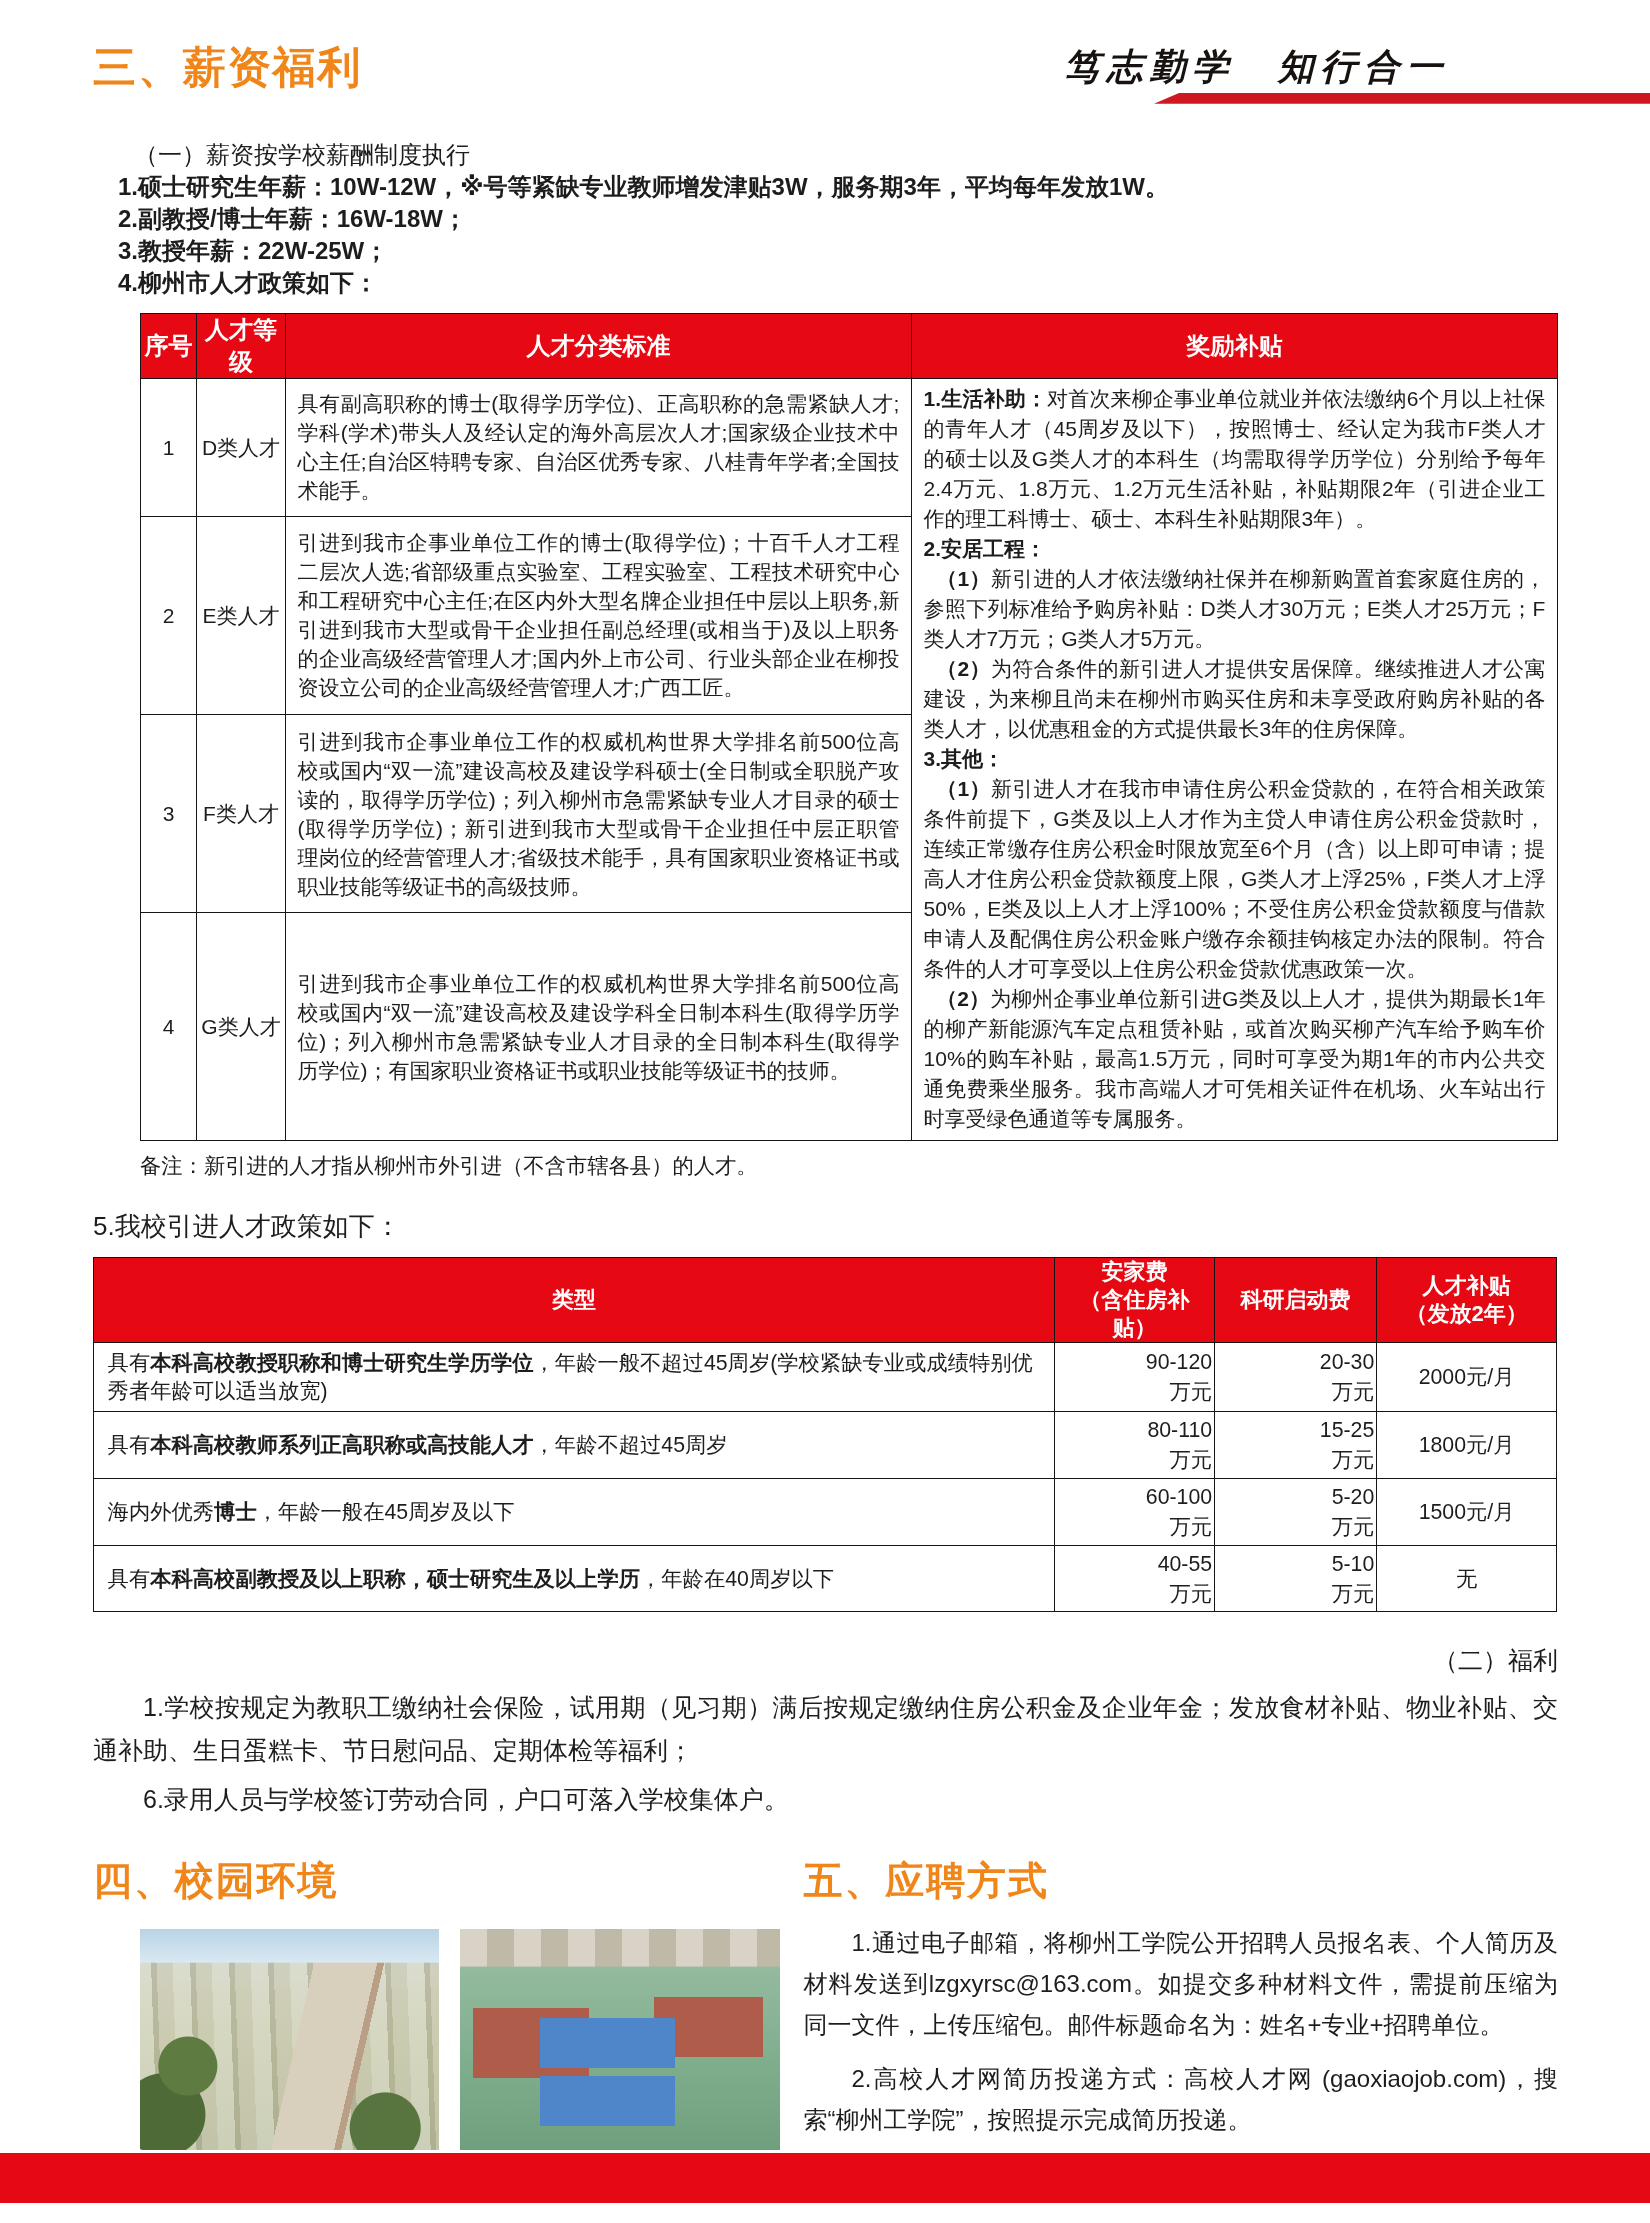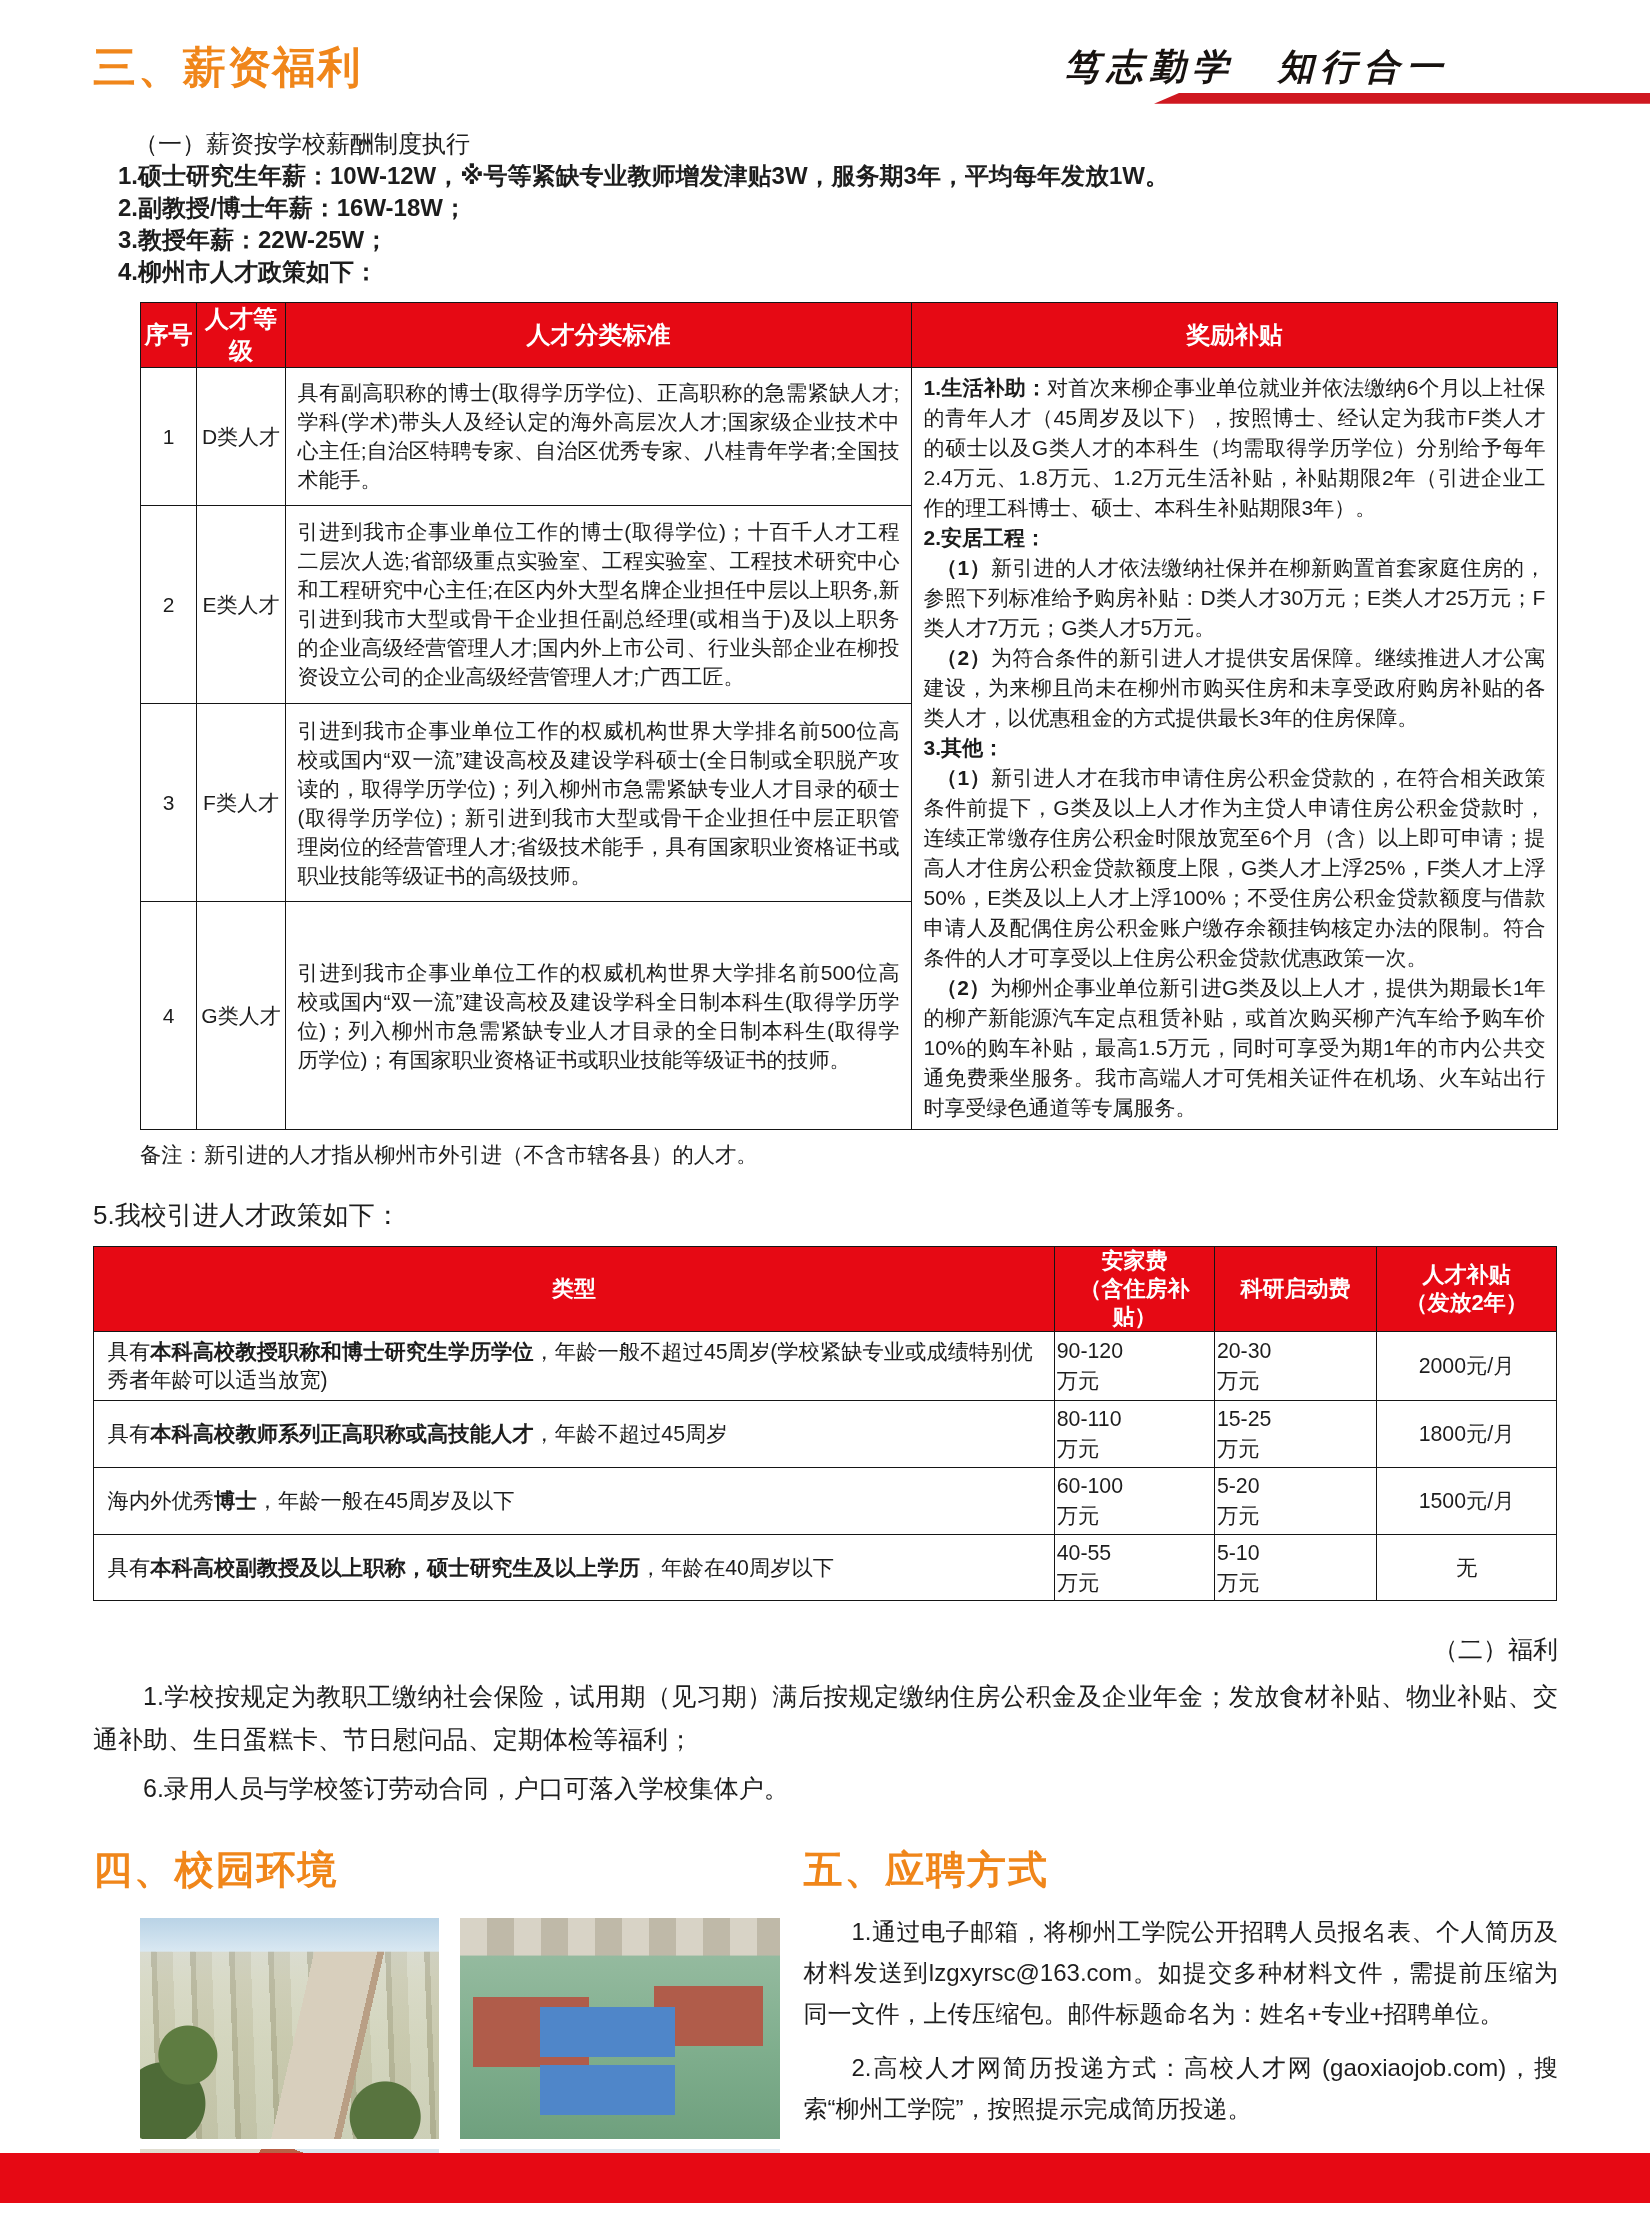--- a/index.html
+++ b/index.html
@@ -25,21 +25,21 @@
     font-size:36px;font-weight:bold;font-style:italic;
     color:#17120f;letter-spacing:6.8px;white-space:nowrap;
   }
   .motto-stripe{
     position:absolute;top:93px;right:-93px;
     width:497px;height:10.7px;background:#cf1820;
     clip-path:polygon(25px 0,100% 0,100% 100%,0 100%);
   }
 
   
-  .intro{margin-top:12px;}
+  .intro{margin-top:23px;}
   .intro p{margin:0;font-size:24px;line-height:32px;}
   .ind-a{padding-left:41px;}
   .ind-b{padding-left:25px;font-weight:bold;}
 
   
   table{border-collapse:collapse;table-layout:fixed;}
   .t1{width:1418px;margin:13.6px 0 0 47px;}
   .t1 th,.t1 td{border:1.9px solid #151515;}
   .t1 thead th{
     background:#e60914;color:#ffffff;font-weight:bold;
@@ -60,21 +60,21 @@
   .line5{margin:29px 0 0 0;font-size:26px;}
 
   .t2{width:1464px;margin:13.6px 0 0 0;}
   .t2 th,.t2 td{border:1.9px solid #151515;}
   .t2 thead th{
     background:#e60914;color:#ffffff;font-weight:bold;
     font-size:22px;line-height:28px;height:62px;text-align:center;padding:0 3.9px;
   }
   .t2 td{font-size:21.3px;line-height:28px;}
   .t2 .cell-type{text-align:left;padding:5.8px 13.6px;}
-  .t2 .cell-money{text-align:left;line-height:30px;padding:2.9px 1.9px;}
+  .t2 .cell-money{text-align:right;line-height:30px;padding:2.9px 1.9px;}
   .t2 .cell-subsidy{text-align:center;}
   .t2col-type{width:930px;}
   .t2col-home{width:155px;}
   .t2col-research{width:157px;}
   .t2col-subsidy{width:174px;}
 
   
   .welfare{margin-top:29px;}
   .welfare-head{margin:0;padding-left:41px;font-size:25px;line-height:39px;text-align:right;}
   .welfare p.wp{margin:5.8px 0 0 0;font-size:25px;line-height:43px;text-indent:2em;text-align:justify;}

